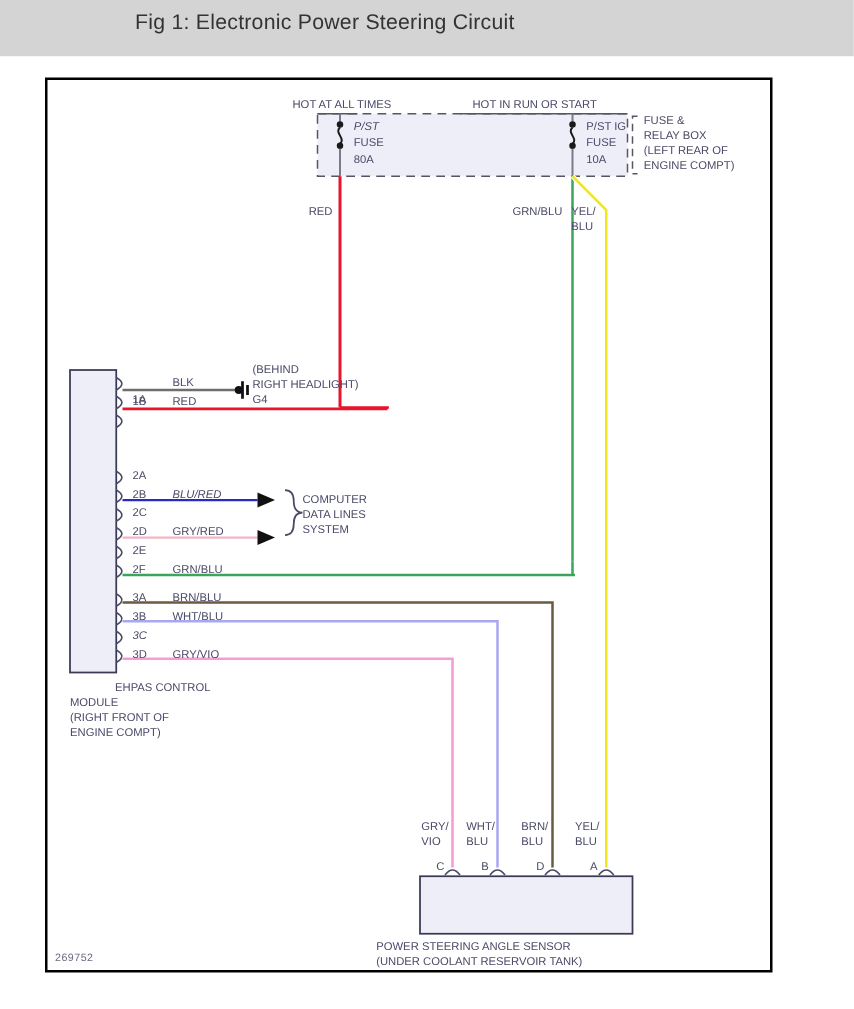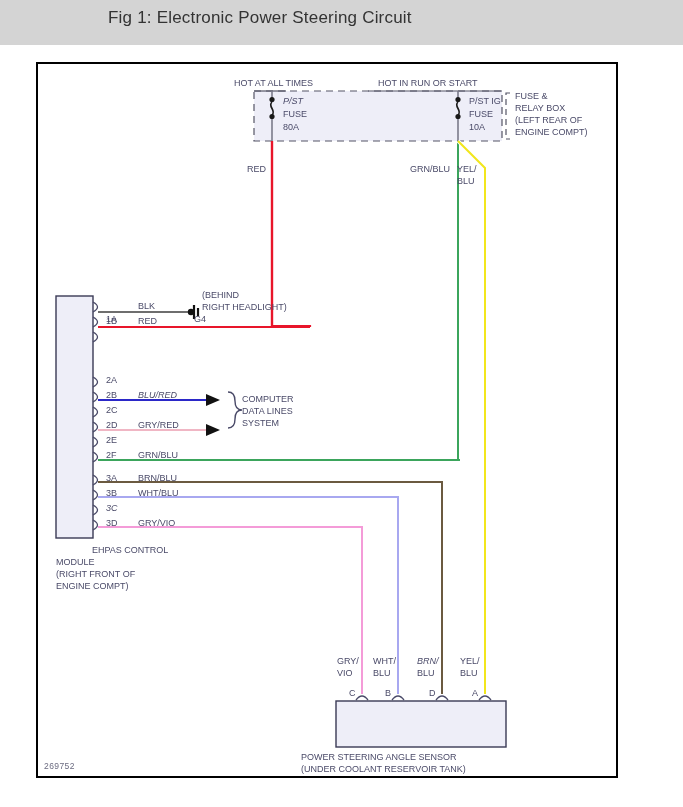--- a/index.html
+++ b/index.html
@@ -194,21 +194,21 @@
     <div class="lbl" style="left:477px;top:51px;">(LEFT REAR OF</div>
     <div class="lbl" style="left:477px;top:63px;">ENGINE COMPT)</div>
 
     <div class="lbl r" style="left:196px;top:100px;width:32px;">RED</div>
     <div class="lbl r" style="left:356px;top:100px;width:56px;">GRN/BLU</div>
     <div class="lbl c" style="left:419px;top:100px;width:30px;">YEL/</div>
     <div class="lbl c" style="left:419px;top:112px;width:30px;">BLU</div>
 
     <div class="lbl" style="left:164px;top:226px;">(BEHIND</div>
     <div class="lbl" style="left:164px;top:238px;">RIGHT HEADLIGHT)</div>
-    <div class="lbl" style="left:156px;top:250px;">G4</div>
+    <div class="lbl" style="left:164px;top:250px;">G4</div>
 
     <div class="lbl" style="left:68px;top:250px;">1A</div>
     <div class="lbl" style="left:68px;top:252px;">1B</div>
     <div class="lbl" style="left:68px;top:311px;">2A</div>
     <div class="lbl" style="left:68px;top:326px;">2B</div>
     <div class="lbl" style="left:68px;top:341px;">2C</div>
     <div class="lbl" style="left:68px;top:356px;">2D</div>
     <div class="lbl" style="left:68px;top:371px;">2E</div>
     <div class="lbl" style="left:68px;top:386px;">2F</div>
     <div class="lbl" style="left:68px;top:409px;">3A</div>
@@ -233,21 +233,21 @@
     <div class="lbl" style="left:18px;top:493px;">MODULE</div>
     <div class="lbl" style="left:18px;top:505px;">(RIGHT FRONT OF</div>
     <div class="lbl" style="left:18px;top:517px;">ENGINE COMPT)</div>
 
     <div class="lbl c" style="left:299px;top:592px;width:36px;">GRY/</div>
     <div class="lbl c" style="left:299px;top:604px;width:36px;">VIO</div>
 
     <div class="lbl c" style="left:335px;top:592px;width:36px;">WHT/</div>
     <div class="lbl c" style="left:335px;top:604px;width:36px;">BLU</div>
 
-    <div class="lbl c" style="left:379px;top:592px;width:36px;font-style:italic;">BRN/</div>
+    <div class="lbl c" style="left:379px;top:592px;width:36px;">BRN/</div>
     <div class="lbl c" style="left:379px;top:604px;width:36px;">BLU</div>
 
     <div class="lbl c" style="left:422px;top:592px;width:36px;">YEL/</div>
     <div class="lbl c" style="left:422px;top:604px;width:36px;">BLU</div>
 
     <div class="lbl" style="left:311px;top:624px;">C</div>
     <div class="lbl" style="left:347px;top:624px;">B</div>
     <div class="lbl" style="left:391px;top:624px;">D</div>
     <div class="lbl" style="left:434px;top:624px;">A</div>
 

